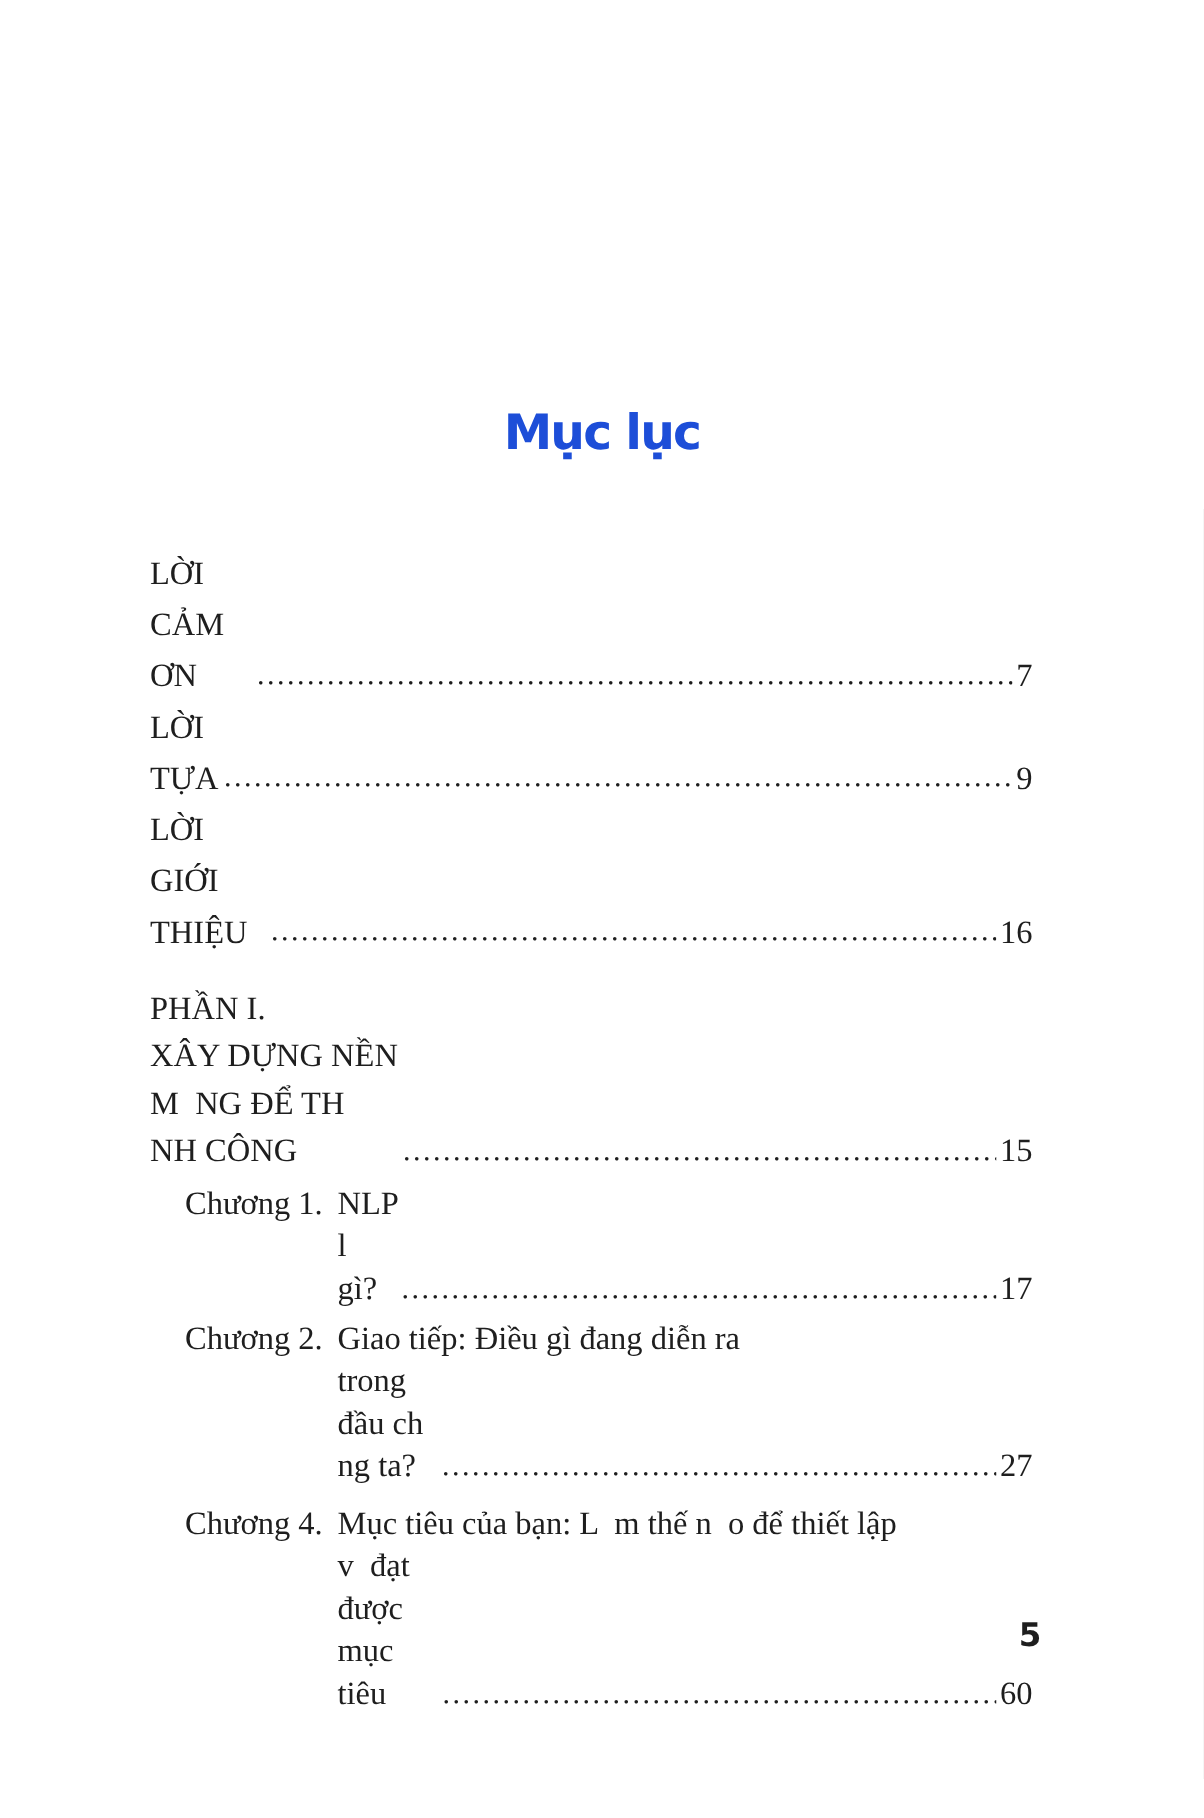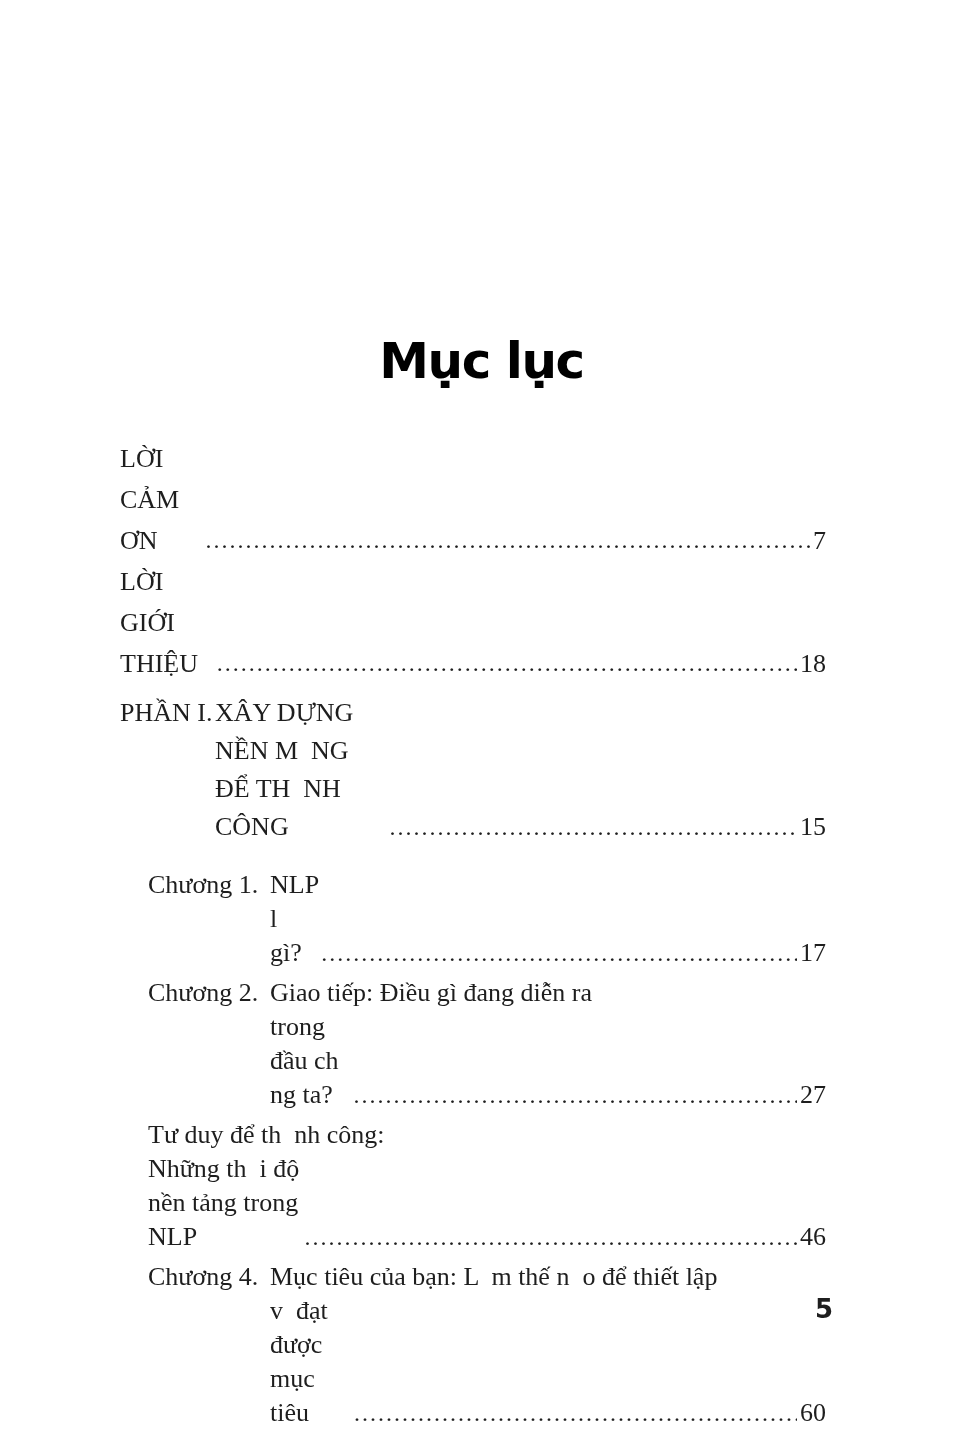--- a/index.html
+++ b/index.html
@@ -18,36 +18,36 @@
     overflow: hidden;
   }
   .title {
     position: absolute;
     top: 300px;
     left: 0;
     right: 0;
     text-align: center;
     font-family: "DejaVu Sans", sans-serif;
     font-weight: bold;
-    font-size: 50px;
+    font-size: 39px;
     letter-spacing: -1.5px;
     line-height: 1.1;
-    color: #000000;
+    color: #1d4ed8;
   }
   .toc {
     position: absolute;
     left: 120px;
     top: 438px;
     width: 706px;
     font-size: 26px;
     color: #1e1e1e;
   }
   .entry { display: flex; }
   .entry.front   { line-height: 41px; margin-top: 0; }
-  .entry.part    { line-height: 38px; margin-top: 10px; }
+  .entry.part    { line-height: 38px; margin-top: 10px; flex-direction: column; }
   .entry.chapter { line-height: 34px; margin-top: 6px; padding-left: 28px; }
   
   .toc .entry:nth-child(4) { margin-top: 22px; }
   .entry-label {
     flex: 0 0 auto;
     white-space: pre;
   }
   .entry.part .entry-label    { width: 95px; }
   .entry.chapter .entry-label { width: 122px; }
   .entry-body { flex: 1 1 auto; min-width: 0; }
@@ -98,23 +98,34 @@
         <span class="dots"></span>
         <span class="pagenum">7</span>
       </div>
         </div>
   </div>
       <div class="entry front">
 
     <div class="entry-body">
 
     <div class="line">
+        <span class="line-text">LỜI TỰA</span>
+        <span class="dots"></span>
+        <span class="pagenum">9</span>
+      </div>
+        </div>
+  </div>
+      <div class="entry front">
+
+    <div class="entry-body">
+
+    <div class="line">
         <span class="line-text">LỜI GIỚI THIỆU</span>
         <span class="dots"></span>
-        <span class="pagenum">18</span>
+        <span class="pagenum">16</span>
       </div>
         </div>
   </div>
       <div class="entry part">
     <span class="entry-label">PHẦN I.</span>
     <div class="entry-body">
 
     <div class="line">
         <span class="line-text">XÂY DỰNG NỀN M  NG ĐỂ TH  NH CÔNG</span>
         <span class="dots"></span>
@@ -142,32 +153,20 @@
 
       </div>
           <div class="line">
         <span class="line-text">trong đầu ch  ng ta? </span>
         <span class="dots"></span>
         <span class="pagenum">27</span>
       </div>
         </div>
   </div>
       <div class="entry chapter">
-    <div class="entry-body">
-
-    <div class="line">
-        <span class="line-text">Tư duy để th  nh công:</span>
-
-      </div>
-          <div class="line">
-        <span class="line-text">Những th  i độ nền tảng trong NLP</span>
-        <span class="dots"></span>
-        <span class="pagenum">46</span>
-      </div>
-        </div>
   </div>
       <div class="entry chapter">
     <span class="entry-label">Chương 4.</span>
     <div class="entry-body">
 
     <div class="line">
         <span class="line-text">Mục tiêu của bạn: L  m thế n  o để thiết lập</span>
 
       </div>
           <div class="line">

